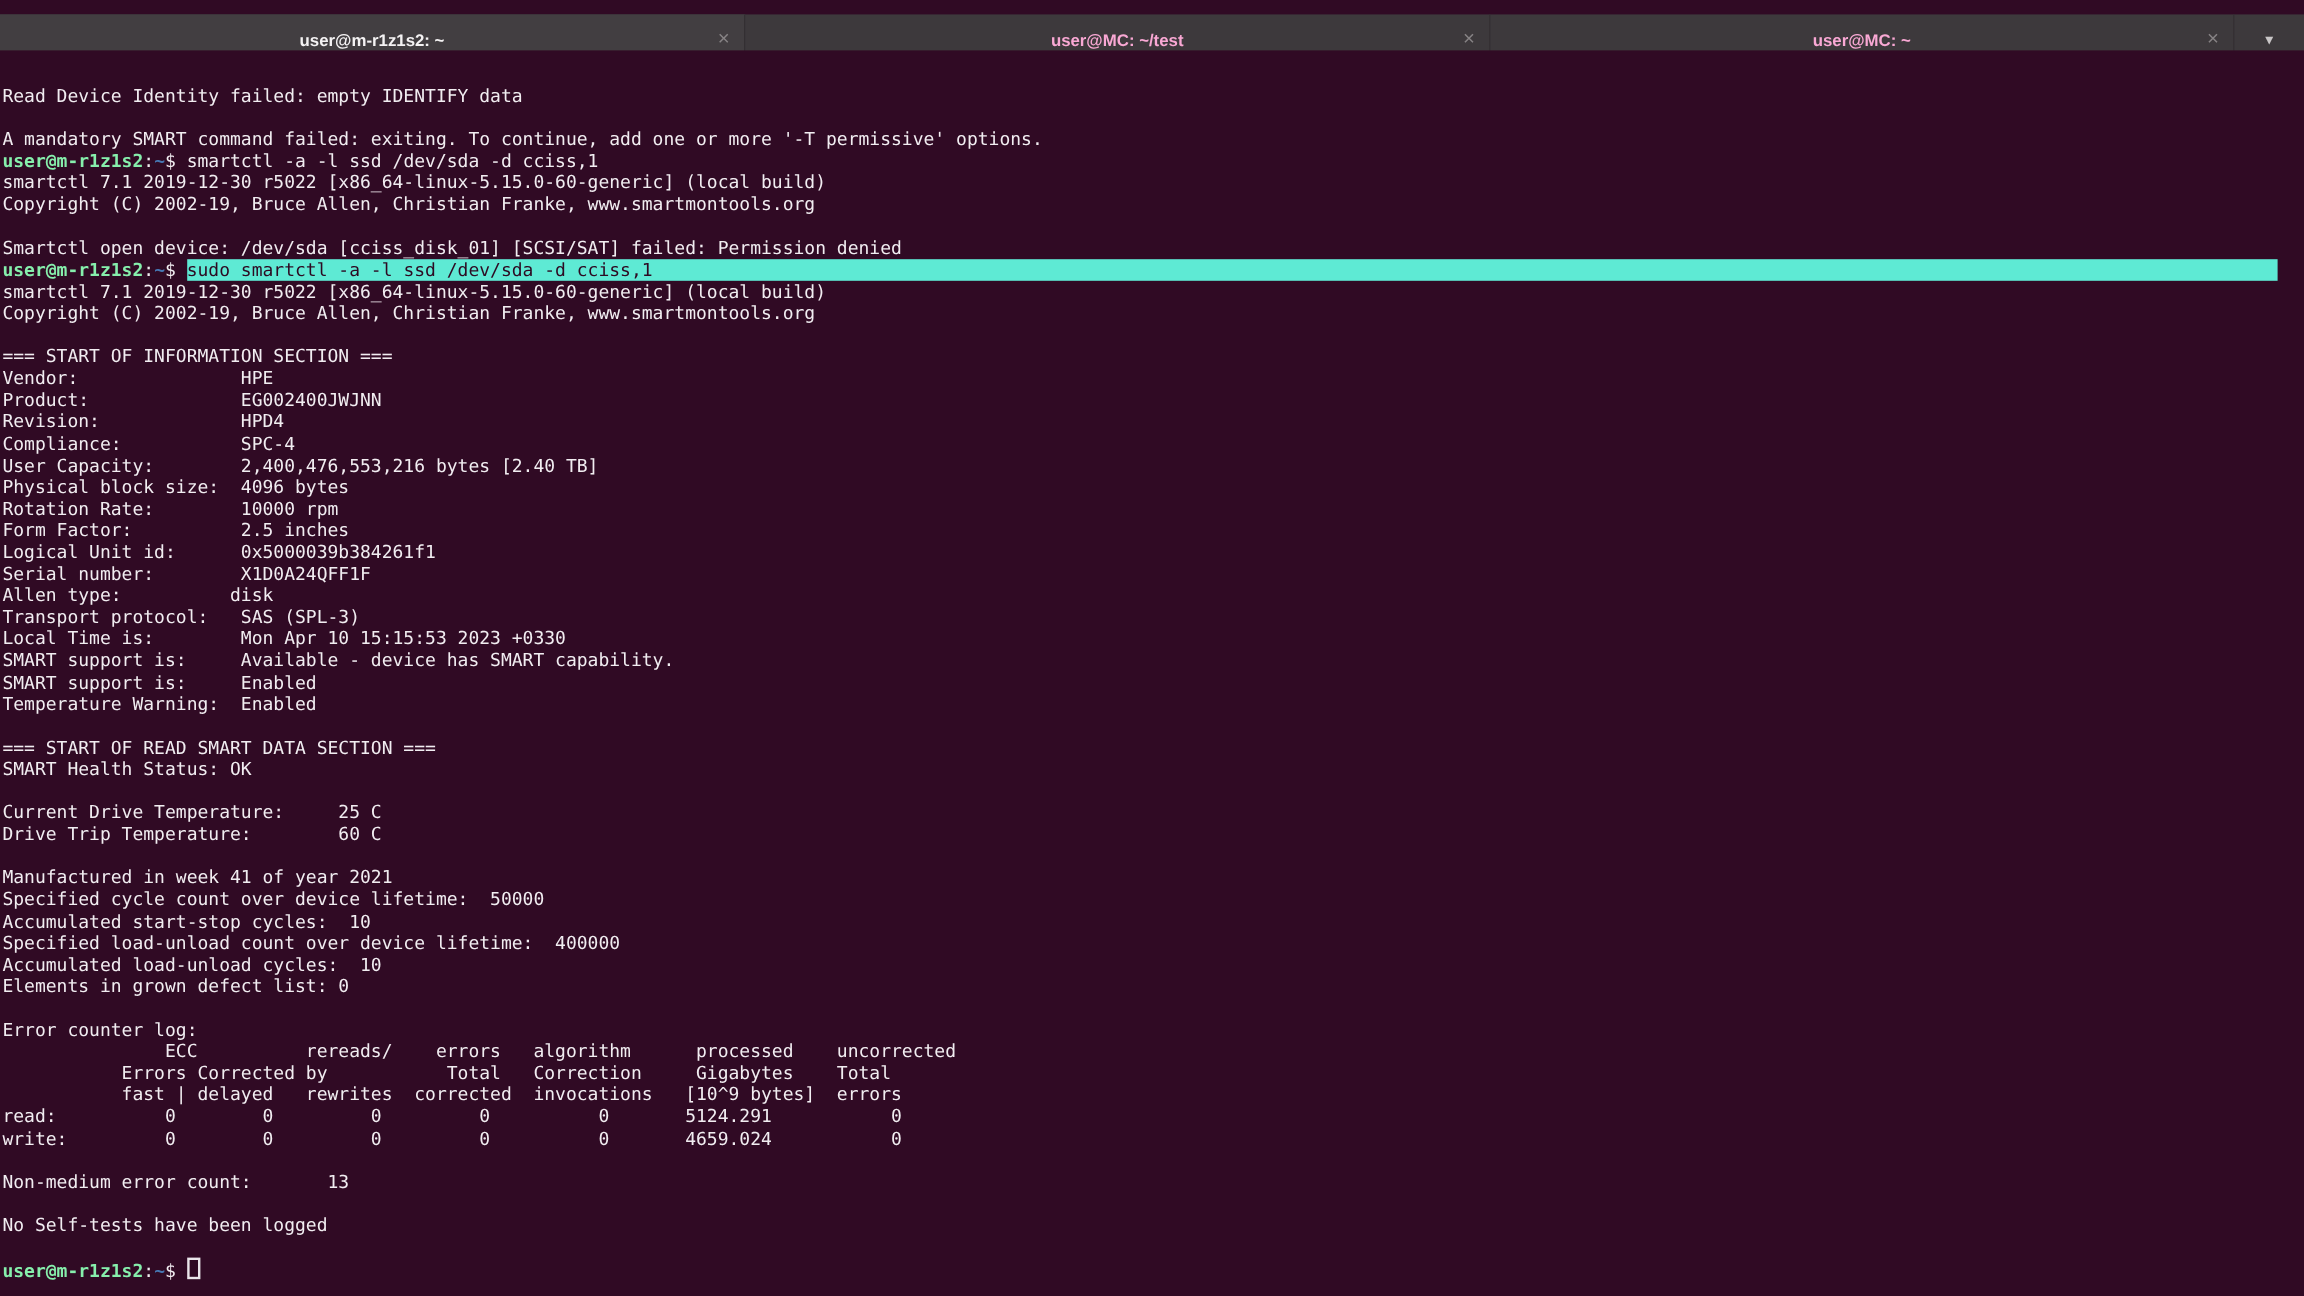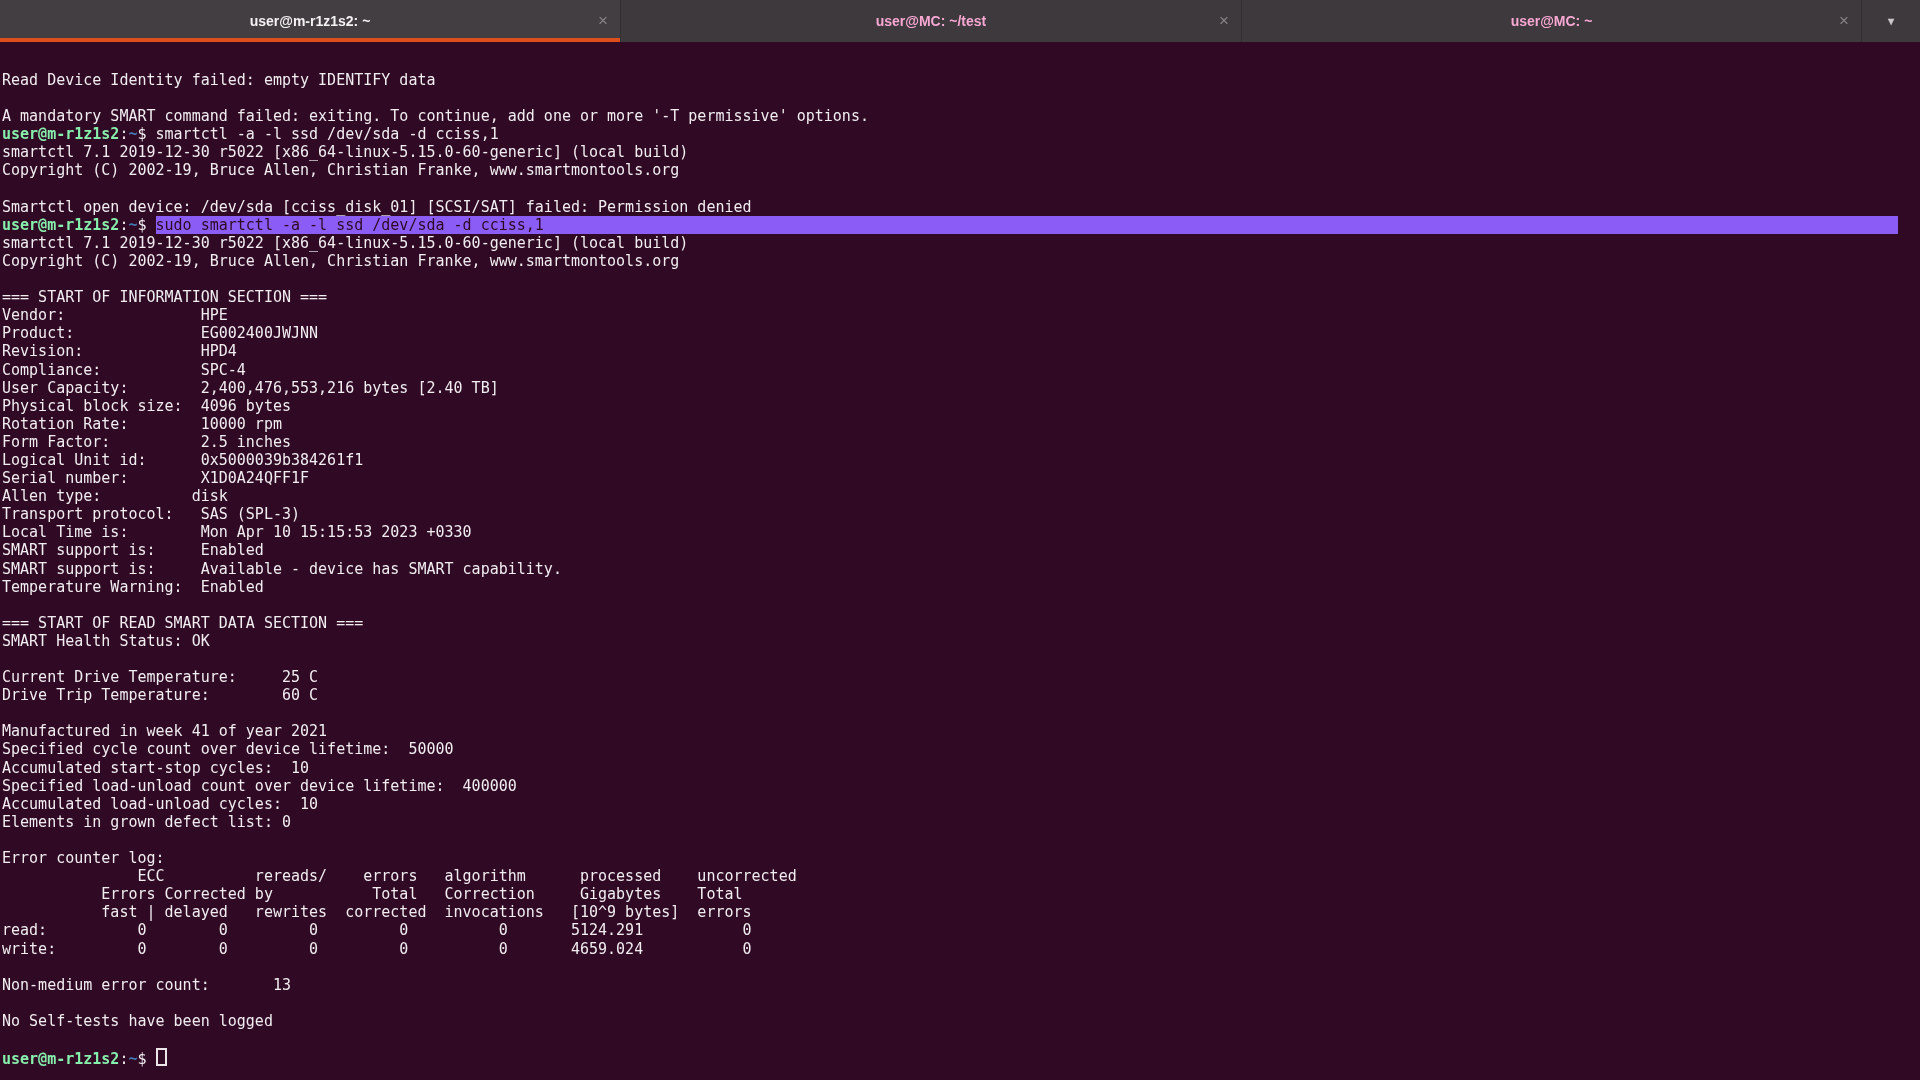--- a/index.html
+++ b/index.html
@@ -3,21 +3,21 @@
 <meta charset="utf-8">
 <style>
   html,body{margin:0;padding:0;}
   body{
     width:1920px;height:1080px;overflow:hidden;
     background:#300a24;
     font-family:"DejaVu Sans Mono", monospace;
   }
   
   .tabbar{
-    position:absolute;top:0;left:0;width:1920px;height:42px;
+    position:absolute;top:12px;left:0;width:1920px;height:42px;
     background:#3d393c;display:flex;align-items:stretch;
   }
   .tab{
     position:relative;display:flex;align-items:center;justify-content:center;
     height:42px;box-sizing:border-box;cursor:default;
     border-right:1px solid #332f32;
   }
   .tab.active{background:#423e41;}
   .tab-label{
     font-family:"Liberation Sans","DejaVu Sans",sans-serif;
@@ -44,21 +44,21 @@
     padding:29px 0 0 2px;
   }
   .tl{
     white-space:pre;
     font-size:15px;line-height:18.1px;height:18.1px;
     color:#f1edf1;
   }
   .seg-fg{color:#f1edf1;}
   .seg-green{color:#86efac;font-weight:bold;}
   .seg-blue{color:#4678b4;font-weight:bold;}
-  .seg-sel{background:#8b5cf6;color:#2d0a22;}
+  .seg-sel{background:#5eead4;color:#2d0a22;}
   .cursor{
     display:inline-block;width:7px;height:14px;
     border:2px solid #eae6ea;vertical-align:-2px;
     background:transparent;
   }
 </style>
 </head>
 <body>
 
 <div class="tabbar">
@@ -102,22 +102,22 @@
     <div class="tl">Compliance:           SPC-4</div>
     <div class="tl">User Capacity:        2,400,476,553,216 bytes [2.40 TB]</div>
     <div class="tl">Physical block size:  4096 bytes</div>
     <div class="tl">Rotation Rate:        10000 rpm</div>
     <div class="tl">Form Factor:          2.5 inches</div>
     <div class="tl">Logical Unit id:      0x5000039b384261f1</div>
     <div class="tl">Serial number:        X1D0A24QFF1F</div>
     <div class="tl">Allen type:          disk</div>
     <div class="tl">Transport protocol:   SAS (SPL-3)</div>
     <div class="tl">Local Time is:        Mon Apr 10 15:15:53 2023 +0330</div>
+    <div class="tl">SMART support is:     Available - device has SMART capability.</div>
     <div class="tl">SMART support is:     Enabled</div>
-    <div class="tl">SMART support is:     Available - device has SMART capability.</div>
     <div class="tl">Temperature Warning:  Enabled</div>
     <div class="tl"> </div>
     <div class="tl">=== START OF READ SMART DATA SECTION ===</div>
     <div class="tl">SMART Health Status: OK</div>
     <div class="tl"> </div>
     <div class="tl">Current Drive Temperature:     25 C</div>
     <div class="tl">Drive Trip Temperature:        60 C</div>
     <div class="tl"> </div>
     <div class="tl">Manufactured in week 41 of year 2021</div>
     <div class="tl">Specified cycle count over device lifetime:  50000</div>

